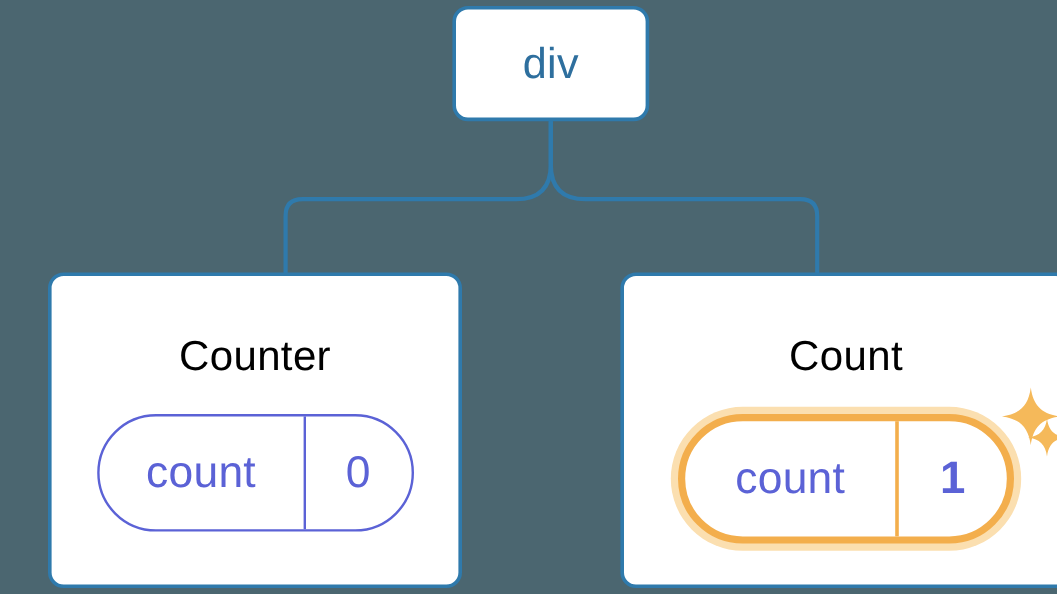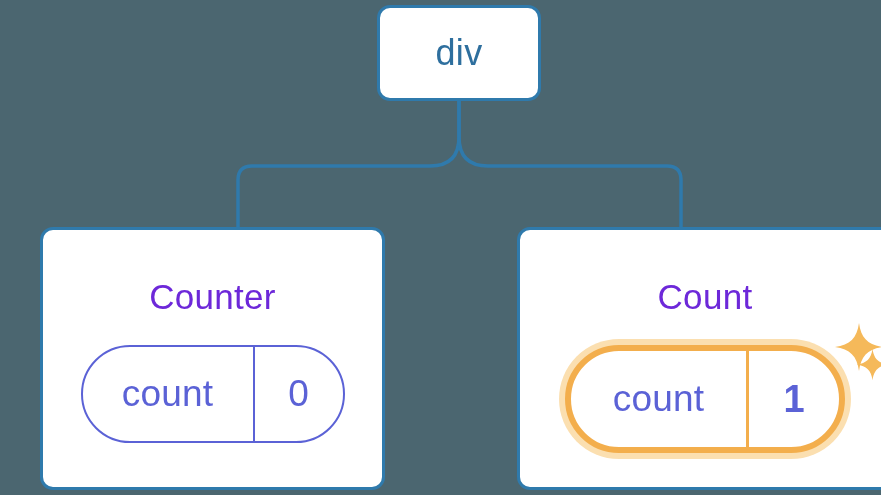--- a/index.html
+++ b/index.html
@@ -55,21 +55,21 @@
   .node-left  { left: 2px;   width: 345px; }
   .node-right { left: 479px; width: 376px; }
 
   .root-label {
     font-size: 36px;
     color: #2e6f9e;
     letter-spacing: 0.3px;
   }
   .node-title {
     font-size: 35px;
-    color: #6d28d9;
+    color: #000000;
     margin-top: 47px;
     letter-spacing: 0.3px;
     white-space: nowrap;
   }
 
   
   .pill-wrap {
     position: relative;
     margin-top: 28px;
     display: flex;

